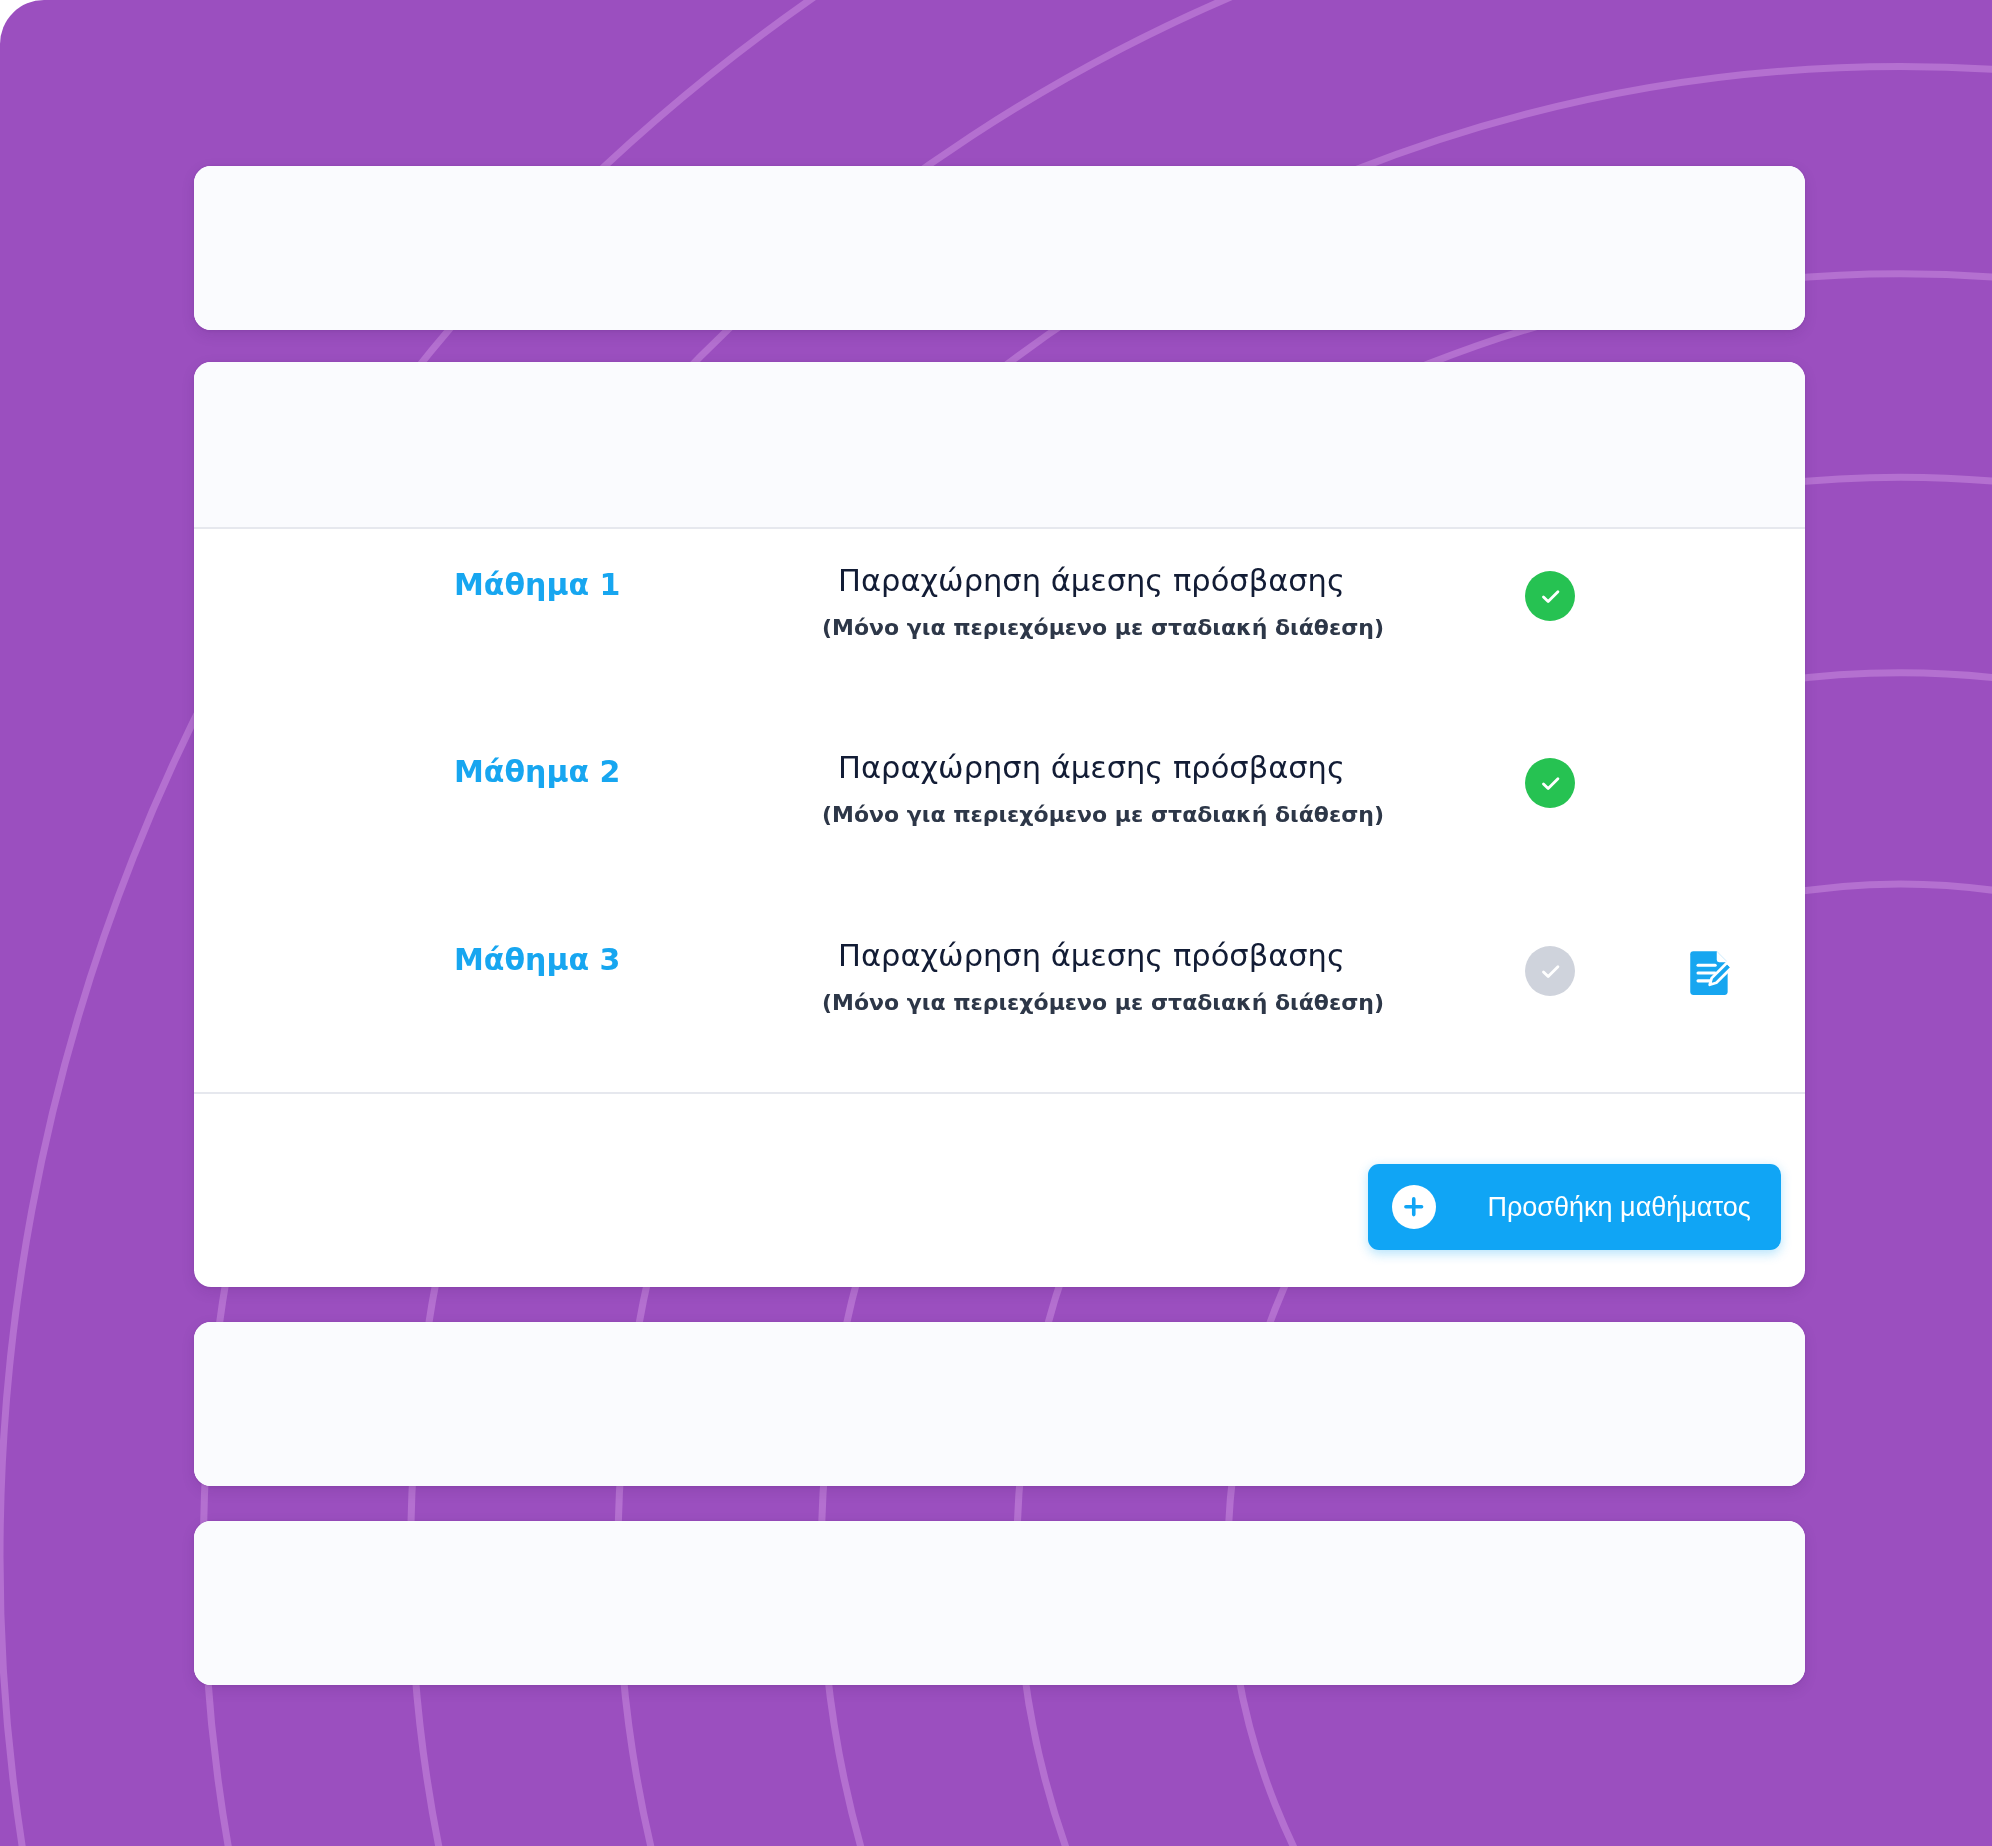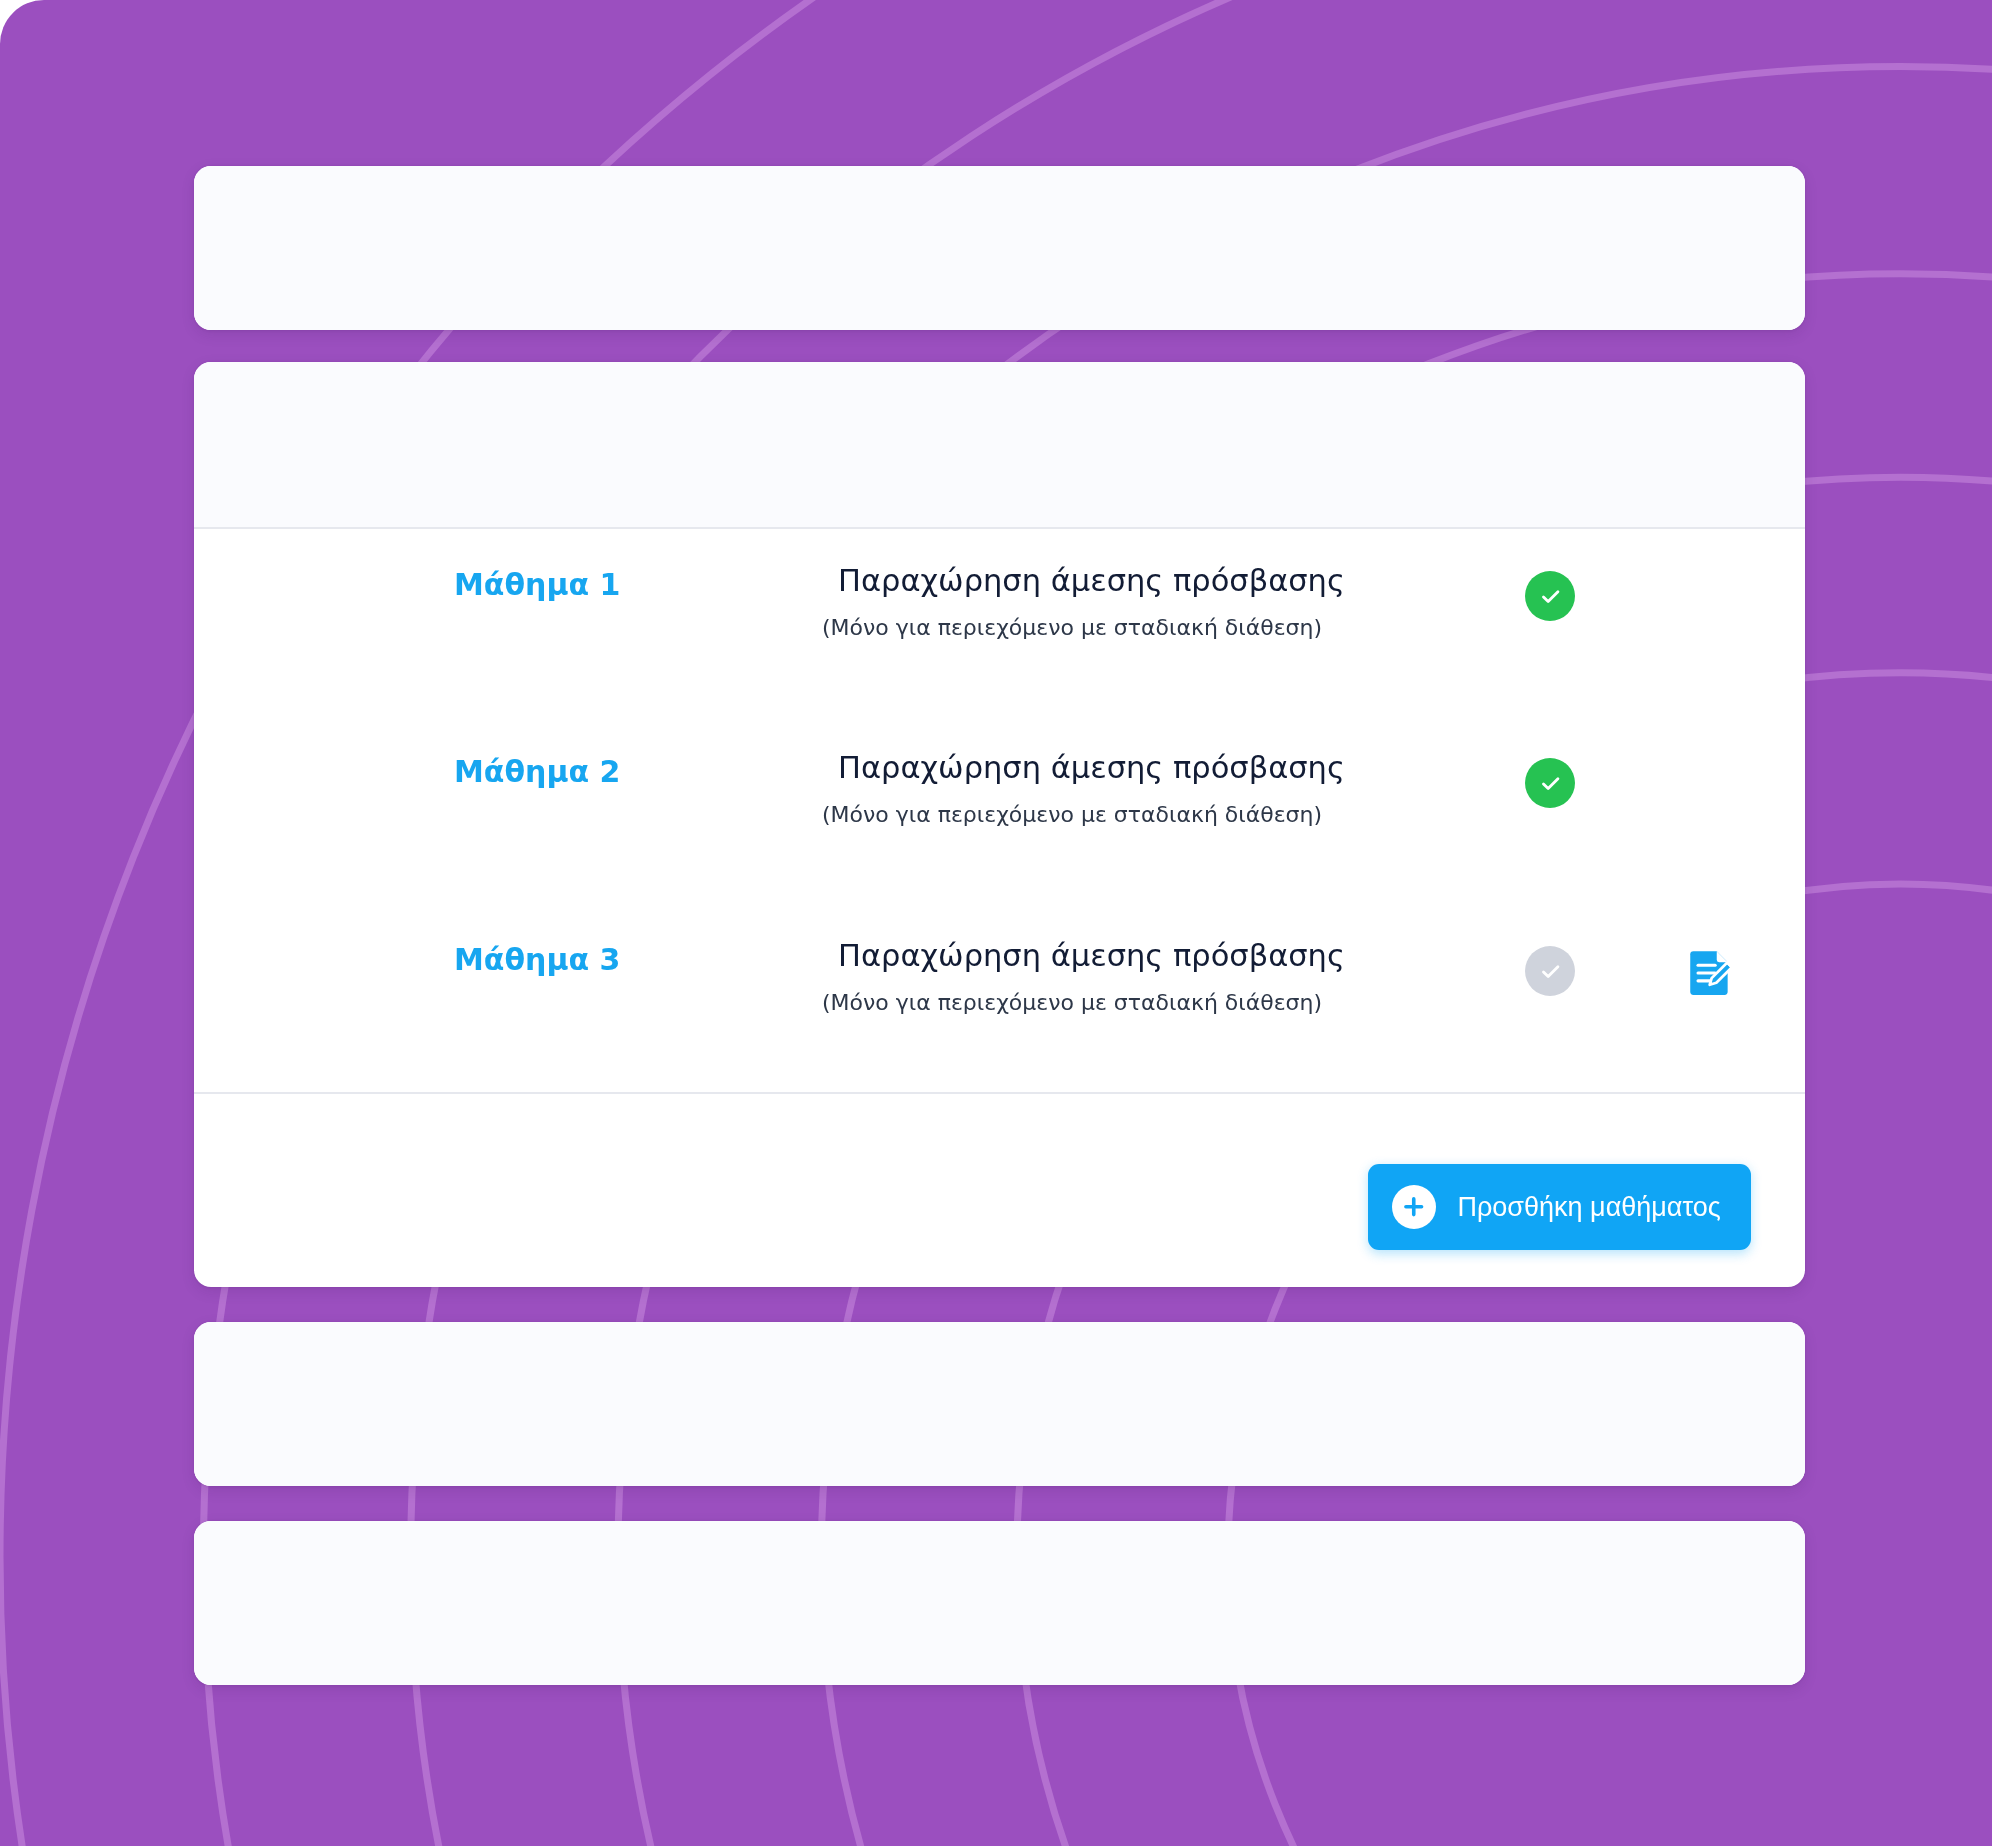--- a/index.html
+++ b/index.html
@@ -54,21 +54,21 @@
   .lesson-name{
     position:absolute;left:260px;
     font-size:30px;font-weight:700;color:#17A6F0;white-space:nowrap;
   }
   .lesson-main{
     position:absolute;left:644px;
     font-size:30.5px;font-weight:400;color:#121C35;white-space:nowrap;
   }
   .lesson-sub{
     position:absolute;left:628px;
-    font-size:22px;font-weight:400;color:#2D3748;white-space:nowrap;
+    font-size:22px;font-weight:700;color:#2D3748;white-space:nowrap;
   }
   .status-badge{
     position:absolute;left:1331px;
     width:50px;height:50px;border-radius:50%;
     display:flex;align-items:center;justify-content:center;
   }
   .status-badge.done{background:#26C252;}
   .status-badge.todo{background:#CFD3DC;}
   .status-badge svg{width:25px;height:25px;display:block;}
   .doc-icon{position:absolute;left:1490px;width:53px;height:53px;}
@@ -82,20 +82,21 @@
   .add-btn{
     position:absolute;
     left:1368px;top:1164px;
     height:86px;
     display:flex;align-items:center;
     padding:0 30px 0 23.5px;
     background:#10A5F5;
     border:none;border-radius:11px;
     box-shadow:0 3.9px 11px rgba(16,165,245,0.30);
     cursor:pointer;
+    gap:30px;
   }
   .add-btn .plus{
     width:44px;height:44px;border-radius:50%;
     background:#ffffff;
     display:flex;align-items:center;justify-content:center;
     margin-right:22px;flex:none;
   }
   .add-btn .plus svg{width:23.5px;height:23.5px;display:block;}
   .add-btn .lbl{
     font-size:27px;font-weight:400;color:#ffffff;white-space:nowrap;

